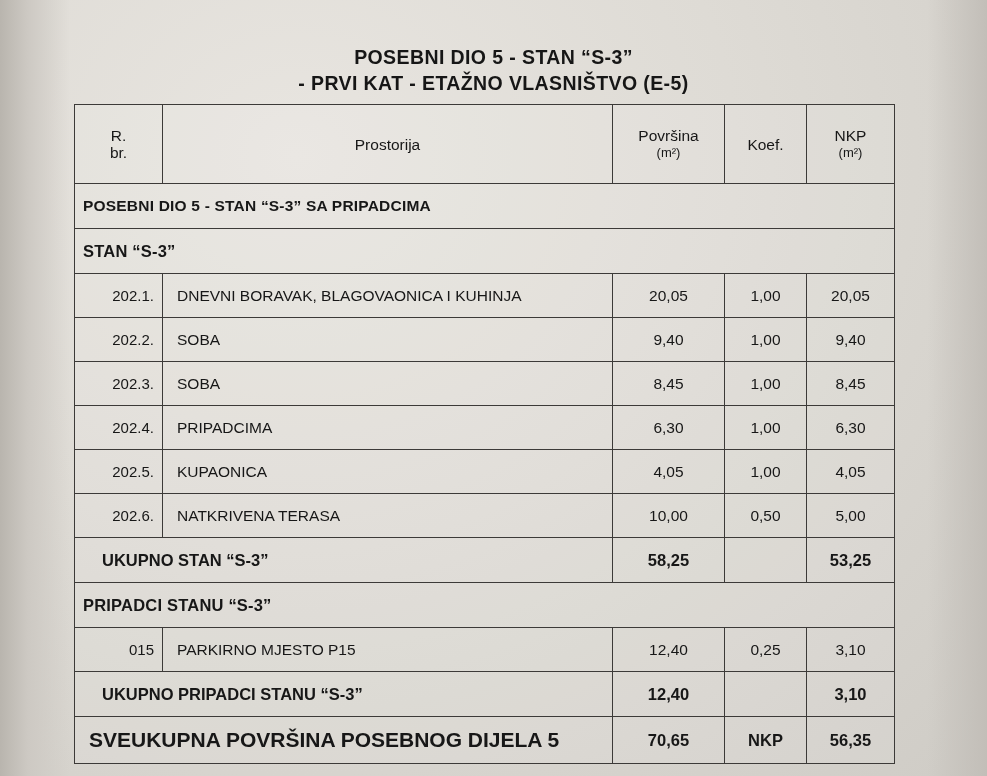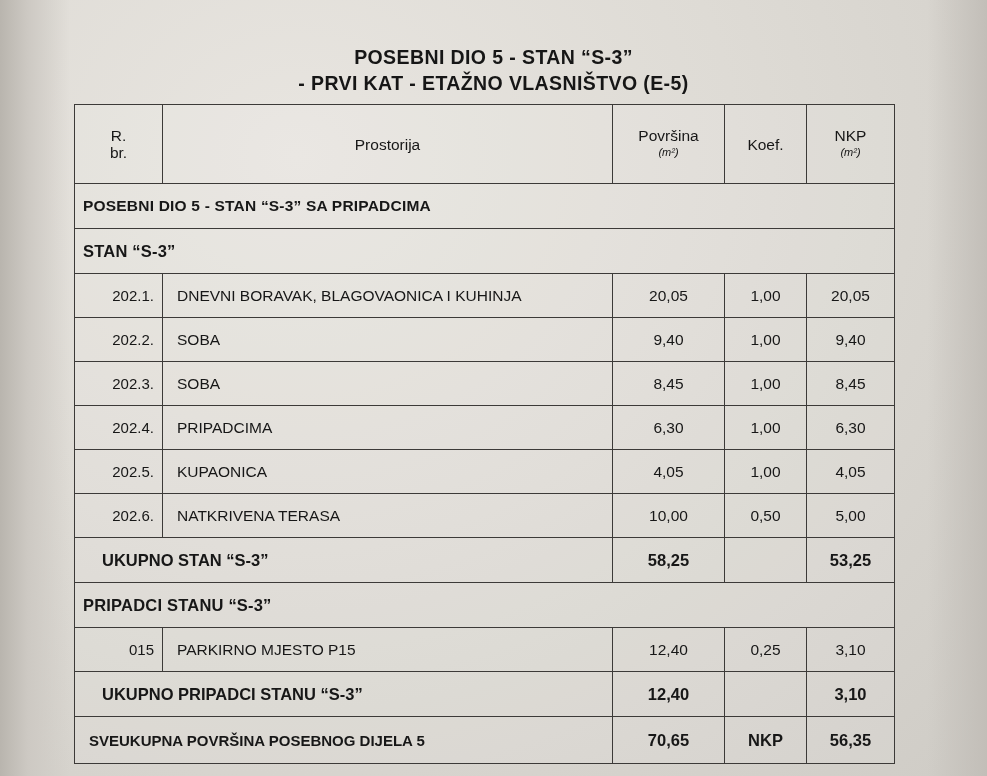--- a/index.html
+++ b/index.html
@@ -81,21 +81,21 @@
   col.c-pov    { width: 112px; }
   col.c-koef   { width: 82px; }
   col.c-nkp    { width: 88px; }
 
   .hdr td {
     text-align: center;
     font-size: 14.5px;
     height: 78px;
     line-height: 17px;
   }
-  .hdr .sub { font-size: 11px; font-style: italic; }
+  .hdr .sub { font-size: 13px; }
 
   .section-row td {
     height: 44px;
     font-weight: bold;
     font-size: 17px;
     letter-spacing: 0.2px;
     padding-left: 14px;
   }
   .section-row.small td {
     font-size: 16.5px;
@@ -111,21 +111,21 @@
     height: 44px;
     font-weight: bold;
   }
   .total-row .label { padding-left: 27px; font-size: 16.5px; }
   .total-row .num { text-align: center; font-size: 16.5px; }
 
   .grand-row td {
     height: 46px;
     font-weight: bold;
   }
-  .grand-row .label { padding-left: 14px; font-size: 15px; }
+  .grand-row .label { padding-left: 14px; font-size: 21px; }
   .grand-row .num { text-align: center; font-size: 16.5px; }
 
   
   .watermark {
     position: absolute;
     left: 28px;
     top: 592px;
     width: 520px;
     z-index: 5;
     pointer-events: none;

